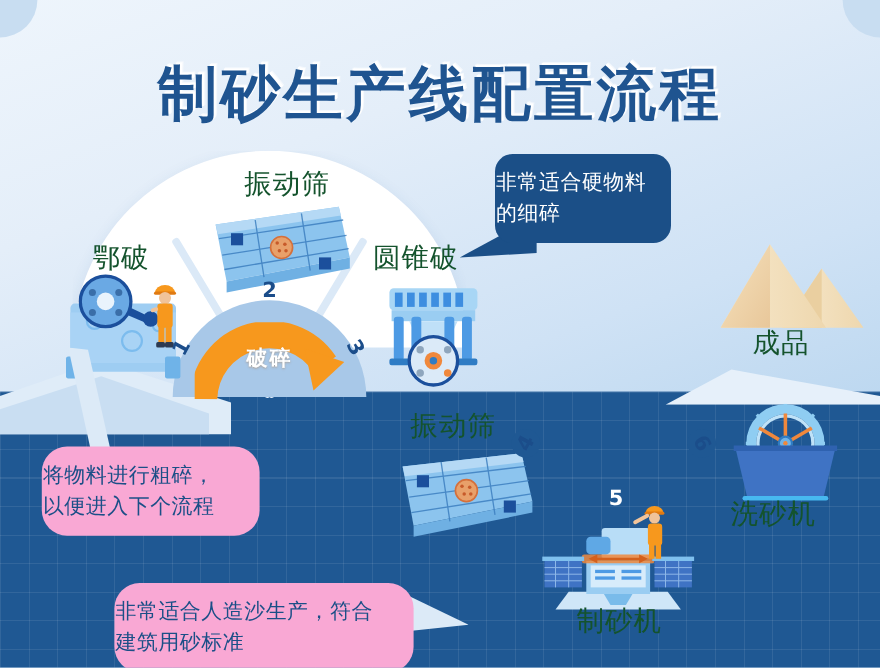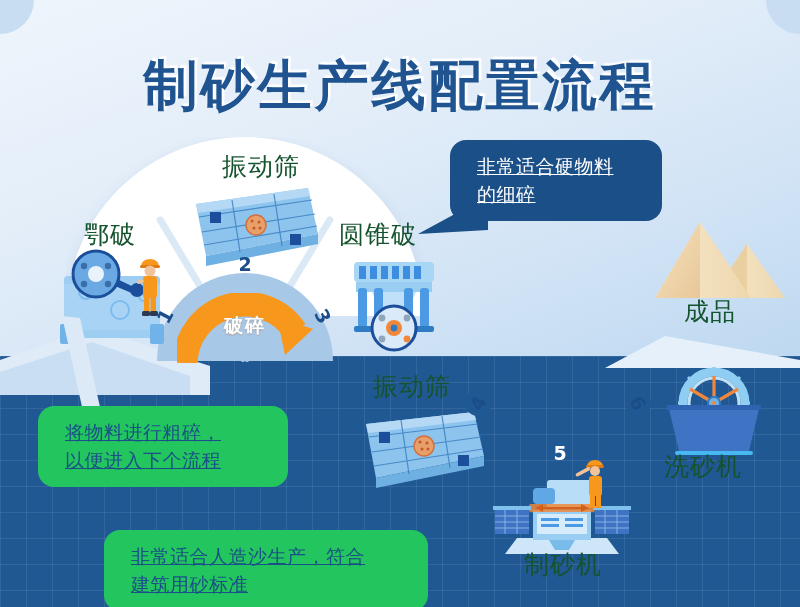--- a/index.html
+++ b/index.html
@@ -98,25 +98,25 @@
   .num.circ{background:#1f5893;border-radius:50%;}
 
   
   .mlabel{
     position:absolute;font-size:25px;color:#14532d;letter-spacing:1px;
     white-space:nowrap;font-family:"DejaVu Sans","Liberation Sans",sans-serif;
   }
 
   
   .callout{
-    position:absolute;border-radius:16px;padding:13px 27px;
-    font-size:19px;line-height:1.45;letter-spacing:.5px;text-decoration:underline;
+    position:absolute;border-radius:16px;padding:13px 1px;
+    font-size:19px;line-height:1.45;letter-spacing:.5px;
   }
   .callout.dark{background:#1b4f87;color:#ffffff;}
-  .callout.light{background:#22c55e;color:#1b4f87;}
+  .callout.light{background:#f9a8d4;color:#1b4f87;border-radius:23px;}
 
   
   .pyramids{position:absolute;left:655px;top:218px;width:130px;height:85px;}
 
   
   .icn{position:absolute;}
 </style>
 </head>
 <body>
 

